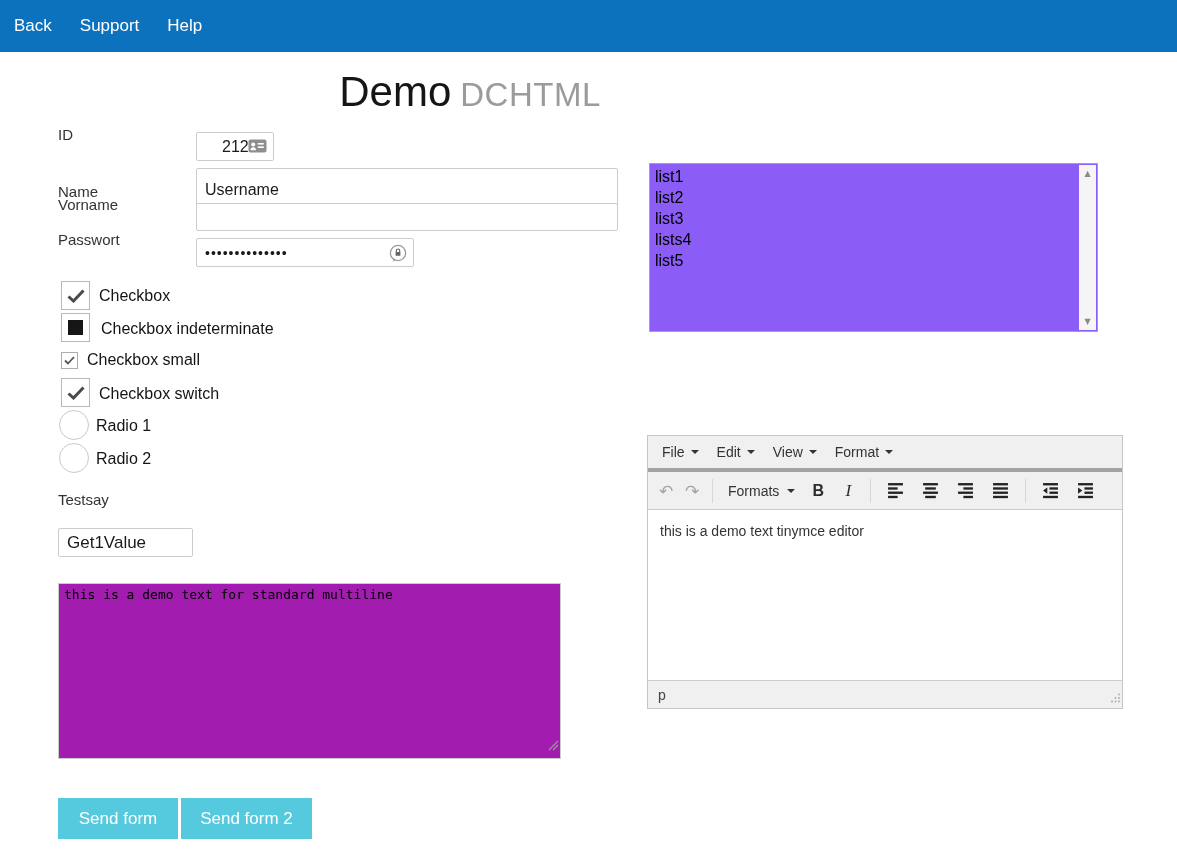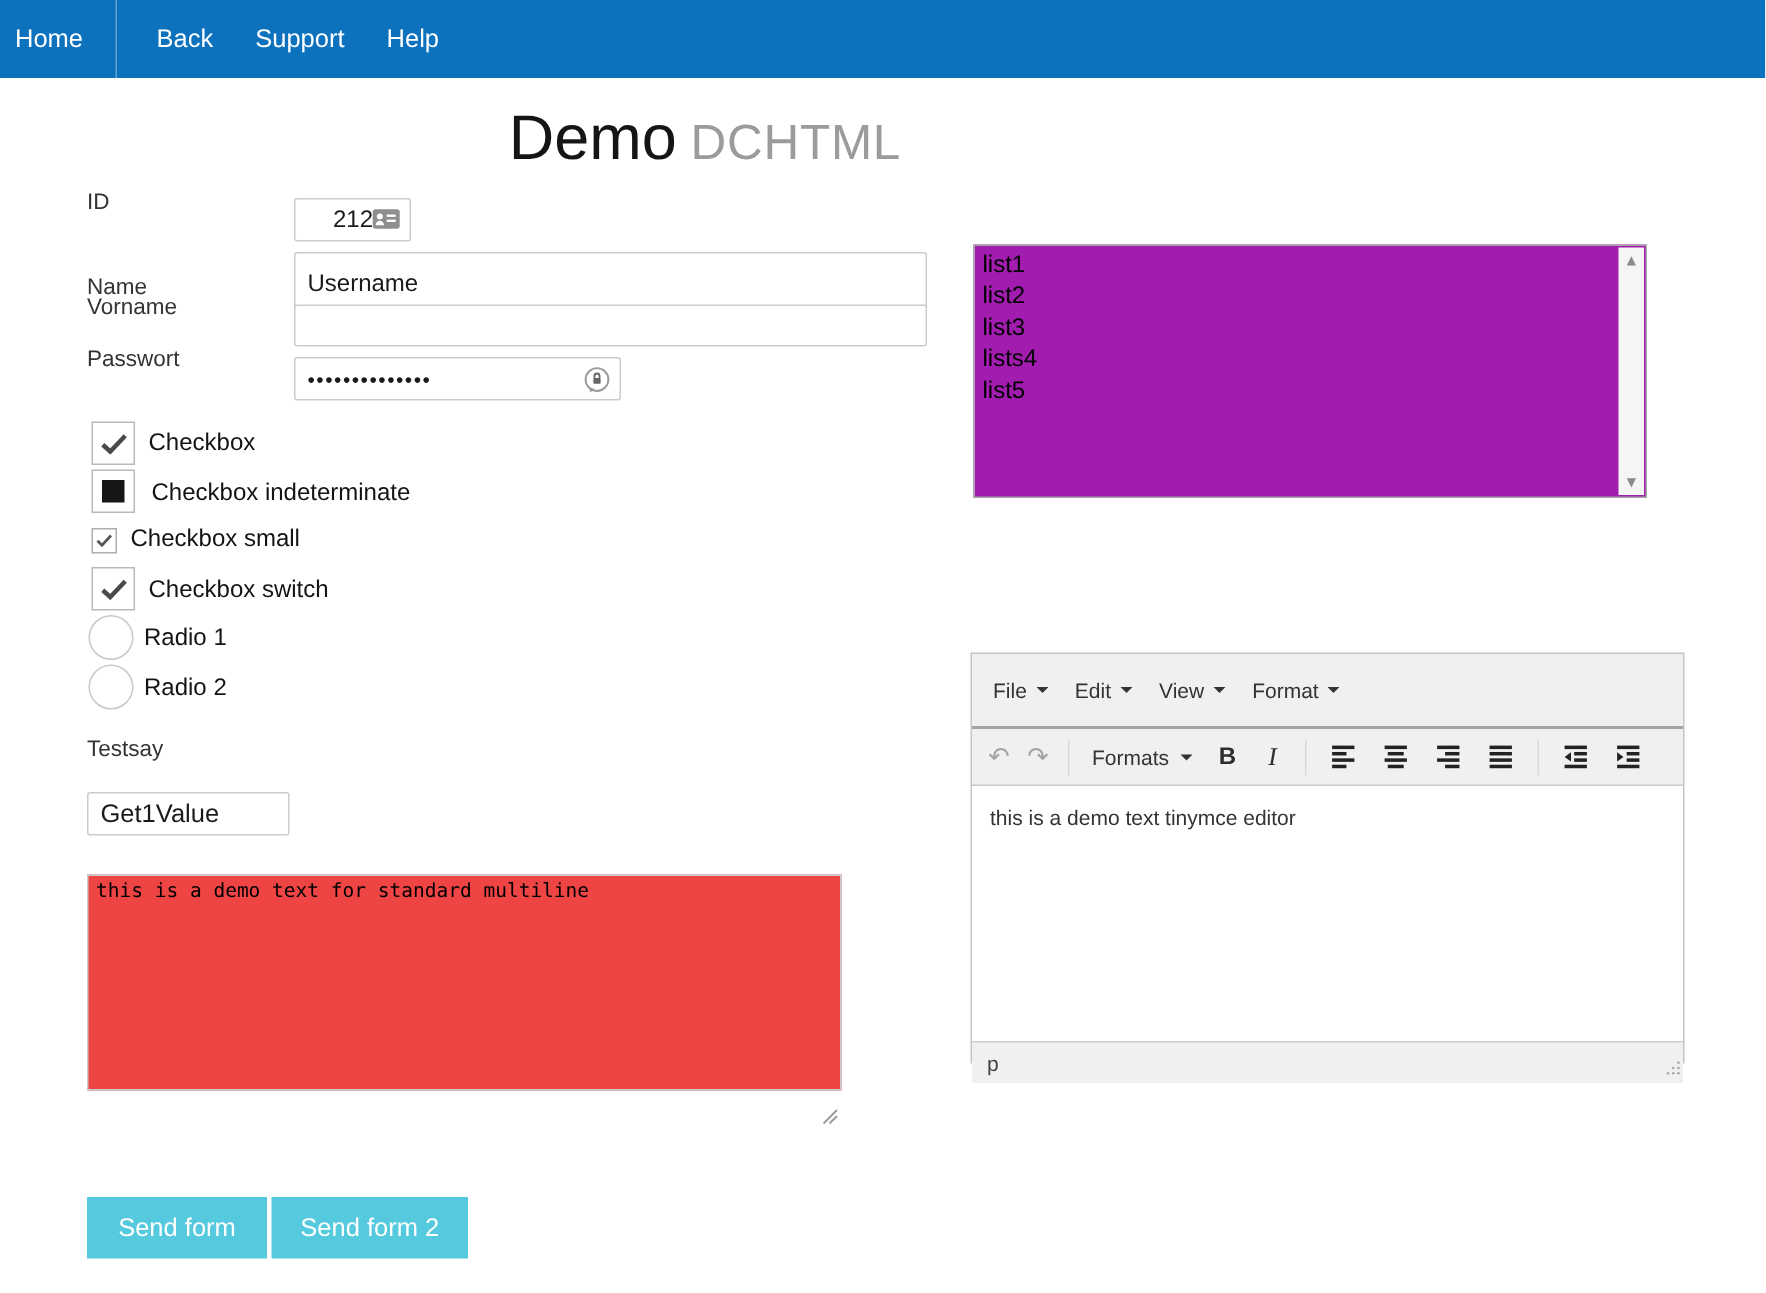--- a/index.html
+++ b/index.html
@@ -26,43 +26,43 @@
     font-family:"Liberation Sans", sans-serif; font-size:16px; color:#1a1a1a; padding:0 8px; outline:none;
   }
   .cb { position:absolute; width:29px; height:29px; border:1px solid #b9b9b9; background:#fff;
         display:flex; align-items:center; justify-content:center; cursor:pointer; }
   .cb.small { width:17px; height:17px; border-color:#adadad; }
   .ind-square { width:15px; height:15px; background:#161616; }
   .radio { position:absolute; width:30px; height:30px; border:1px solid #c9c9c9; border-radius:50%; background:#fff; cursor:pointer; }
   .cblabel { position:absolute; font-size:16px; color:#141414; white-space:nowrap; }
 
   .multiline {
-    position:absolute; left:58px; top:583px; width:503px; height:144px;
-    border:1px solid #ccc; background:#ef4444; resize:none; outline:none;
+    position:absolute; left:58px; top:583px; width:503px; height:176px;
+    border:1px solid #ccc; background:#a21caf; resize:none; outline:none;
     font-family:"DejaVu Sans Mono", monospace; font-size:13px; color:#000; padding:3px 5px;
   }
   .ta-grip { position:absolute; left:548px; top:737px; }
 
   .btn { position:absolute; top:798px; height:41px; background:#55c9dd; color:#fff; border:none;
          font-family:"Liberation Sans", sans-serif; font-size:17px; display:flex; align-items:center; justify-content:center; cursor:pointer; }
   .btn1 { left:58px; width:120px; }
   .btn2 { left:181px; width:131px; }
 
   
-  .listbox { position:absolute; left:649px; top:163px; width:449px; height:169px; background:#a21caf; border:1px solid #a5a5a5; }
+  .listbox { position:absolute; left:649px; top:163px; width:449px; height:169px; background:#8b5cf6; border:1px solid #a5a5a5; }
   .lb-items { position:absolute; top:2px; left:1px; right:19px; bottom:1px; overflow:hidden; }
   .lb-option { font-size:16px; line-height:21px; padding-left:4px; color:#000; cursor:default; }
   .lb-scroll { position:absolute; top:1px; right:1px; bottom:1px; width:17px; background:#f5f5f5; }
   .lb-arrow { position:absolute; left:0; width:17px; height:17px; color:#8a8a8a; font-size:8px;
               display:flex; align-items:center; justify-content:center; cursor:pointer; font-family:"DejaVu Sans",sans-serif; }
   .lb-arrow.up { top:0; } .lb-arrow.down { bottom:0; }
 
   
   .editor { position:absolute; left:647px; top:435px; width:476px; height:274px; border:1px solid #c5c5c5; background:#fff; }
-  .menubar { height:50px; background:#f0f0f0; border-bottom:2px solid #a3a3a3; display:flex; align-items:center; padding-left:5px; }
+  .menubar { height:36px; background:#f0f0f0; border-bottom:4px solid #a3a3a3; display:flex; align-items:center; padding-left:5px; }
   .menu-item { font-size:14px; color:#333; padding:7px 9px; display:flex; align-items:center; gap:6px; cursor:pointer; }
   .caret { width:0; height:0; border-left:4px solid transparent; border-right:4px solid transparent; border-top:4px solid #333; }
   .toolbar { height:38px; background:#f0f0f0; border-bottom:1px solid #c9c9c9; display:flex; align-items:center; padding:0 5px; }
   .tb-btn { height:28px; min-width:26px; display:flex; align-items:center; justify-content:center; color:#2d2d2d; cursor:pointer; border-radius:2px; }
   .tb-undo { color:#a3a3a3; font-size:17px; font-family:"DejaVu Sans",sans-serif; }
   .tb-sep { width:1px; height:24px; background:#d7d7d7; margin:0 7px; }
   .tb-formats { font-size:14px; color:#333; padding:0 8px; display:flex; align-items:center; gap:8px; cursor:pointer; }
   .tb-bold { font-weight:bold; font-size:16px; width:30px; }
   .tb-italic { font-style:italic; font-family:"Liberation Serif", serif; font-size:17px; width:30px; }
   .ed-body { height:170px; background:#fff; padding:13px 12px; font-size:14px; color:#333; cursor:text; }
@@ -72,21 +72,20 @@
 
   
   .in-icon { position:absolute; display:flex; align-items:center; justify-content:center; }
 </style>
 </head>
 <body>
 
 <div class="page">
 
   <nav class="navbar">
-    <div class="nav-item first">Home</div>
     <div class="nav-item">Back</div>
     <div class="nav-item">Support</div>
     <div class="nav-item">Help</div>
   </nav>
 
   <div class="title-wrap">
     <span class="title-main">Demo</span><span class="title-sub">DCHTML</span>
   </div>
 
   <label class="flabel" style="left:58px; top:126px;">ID</label>

